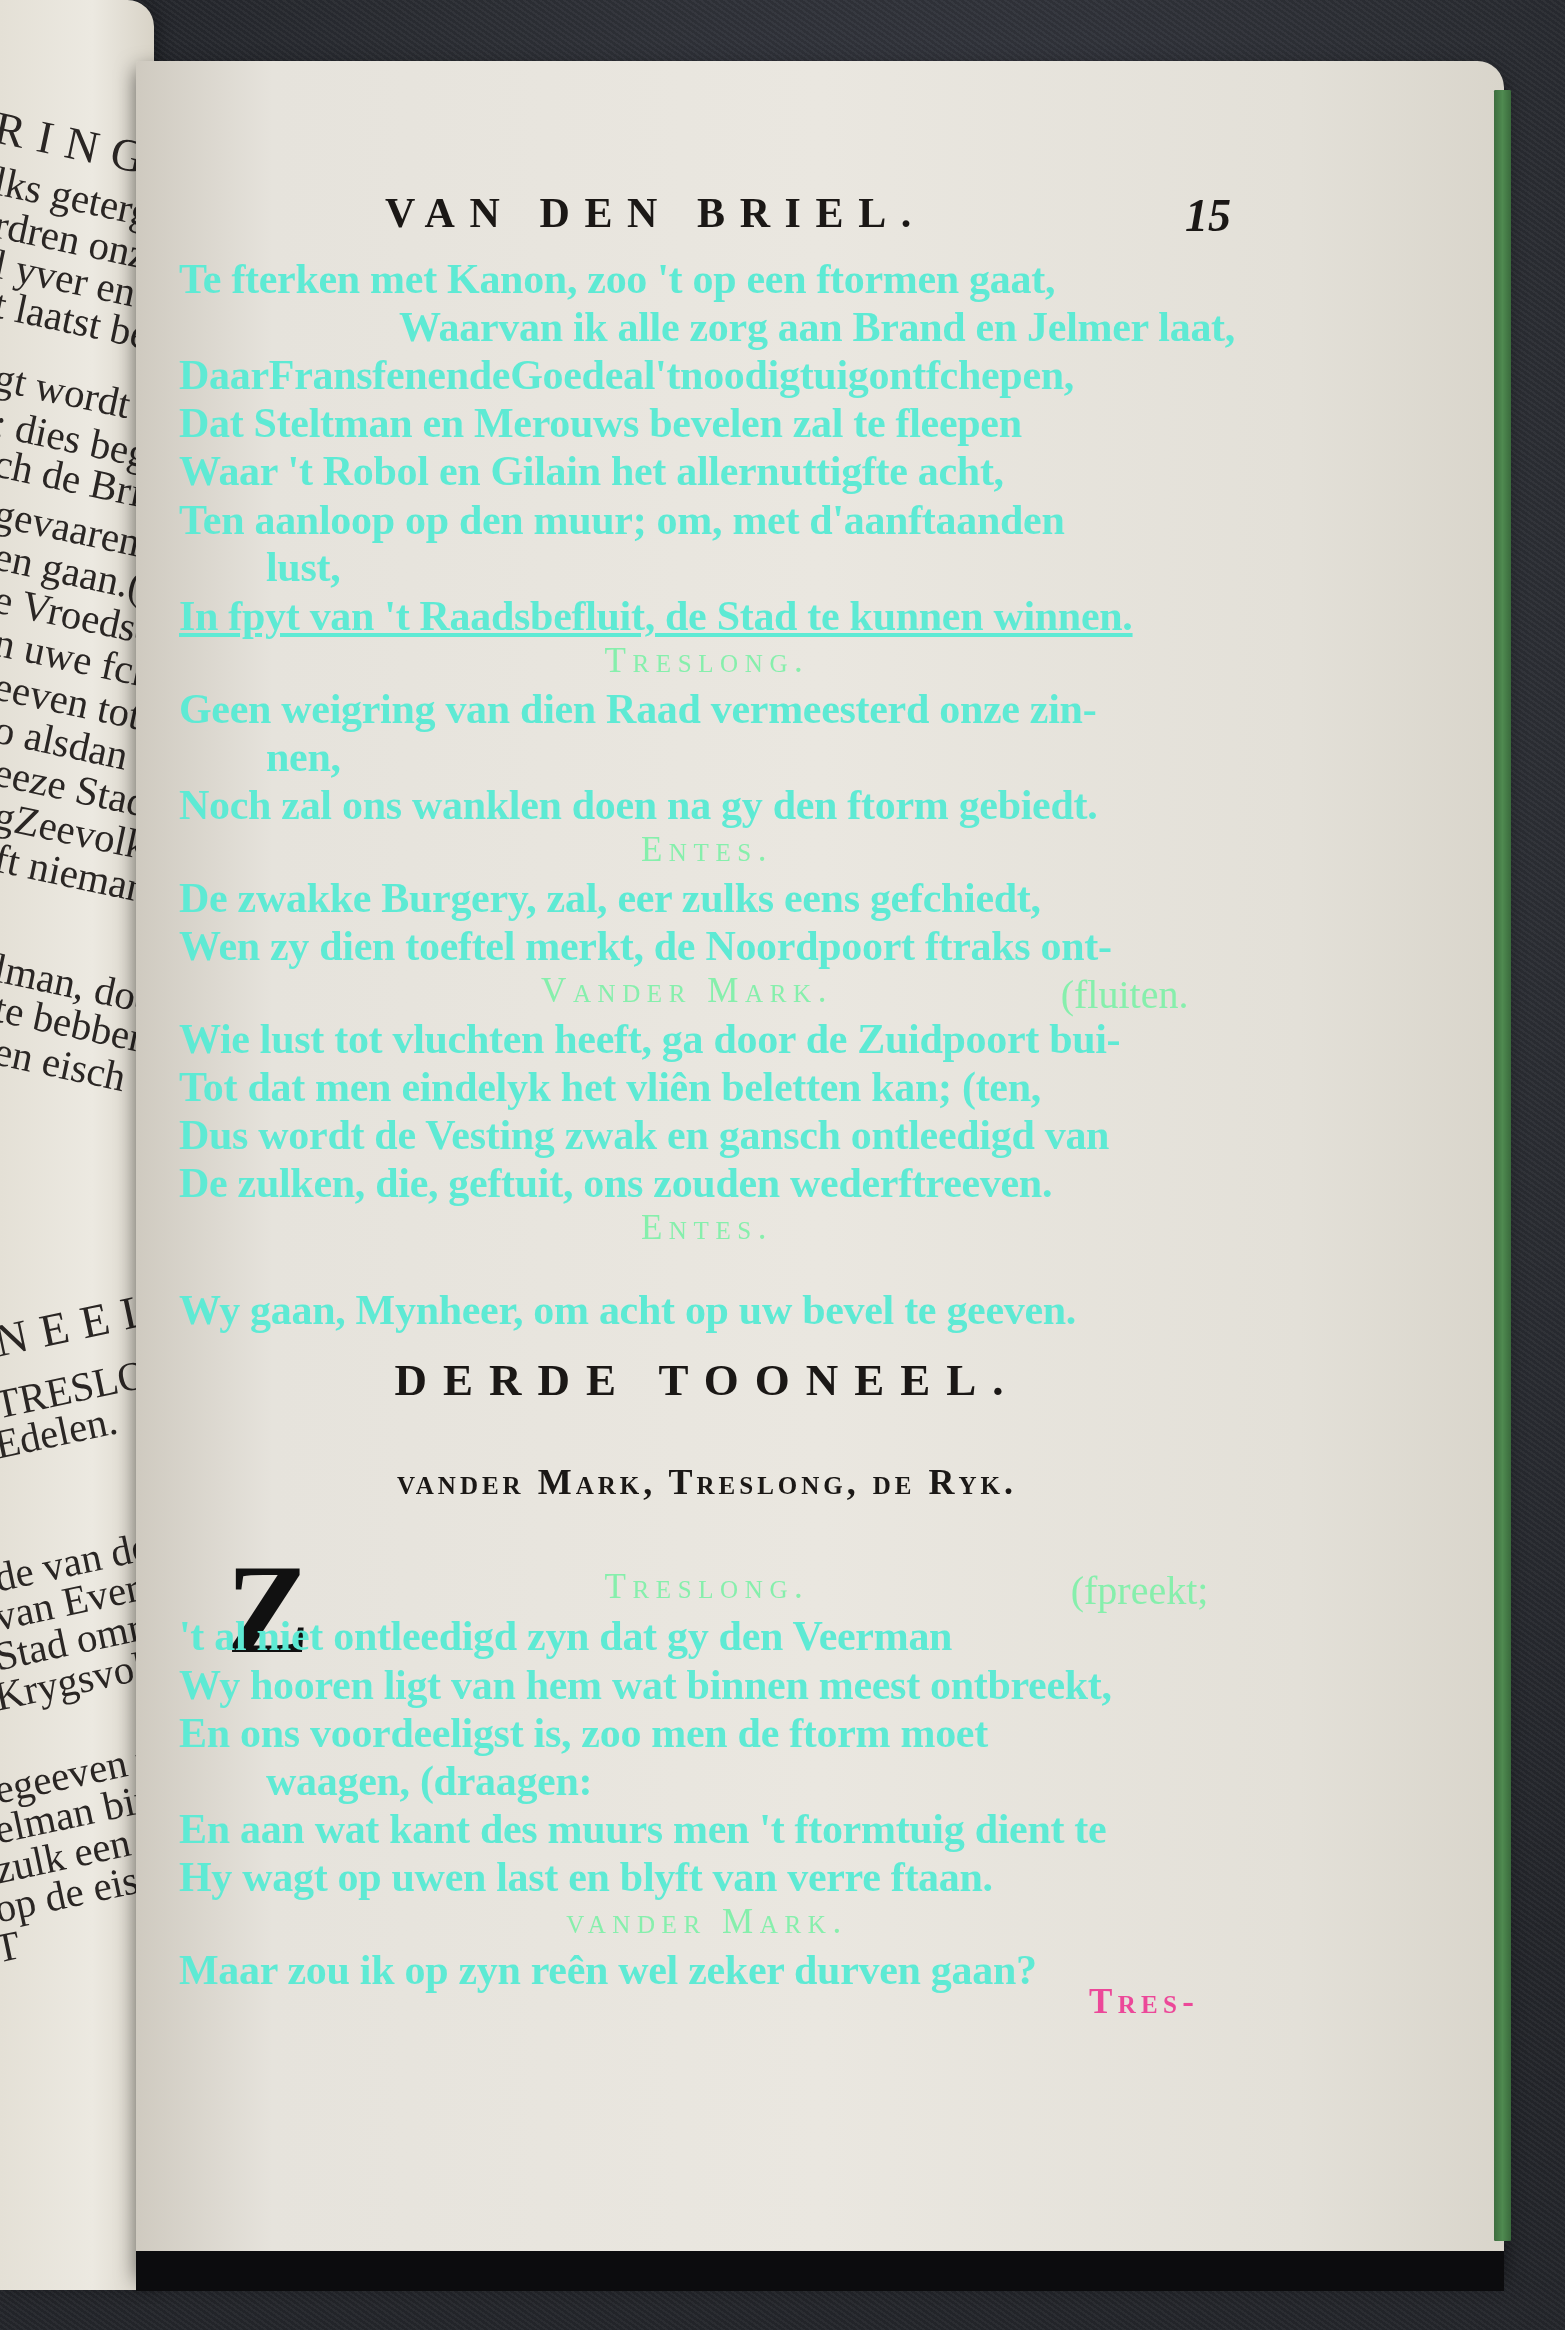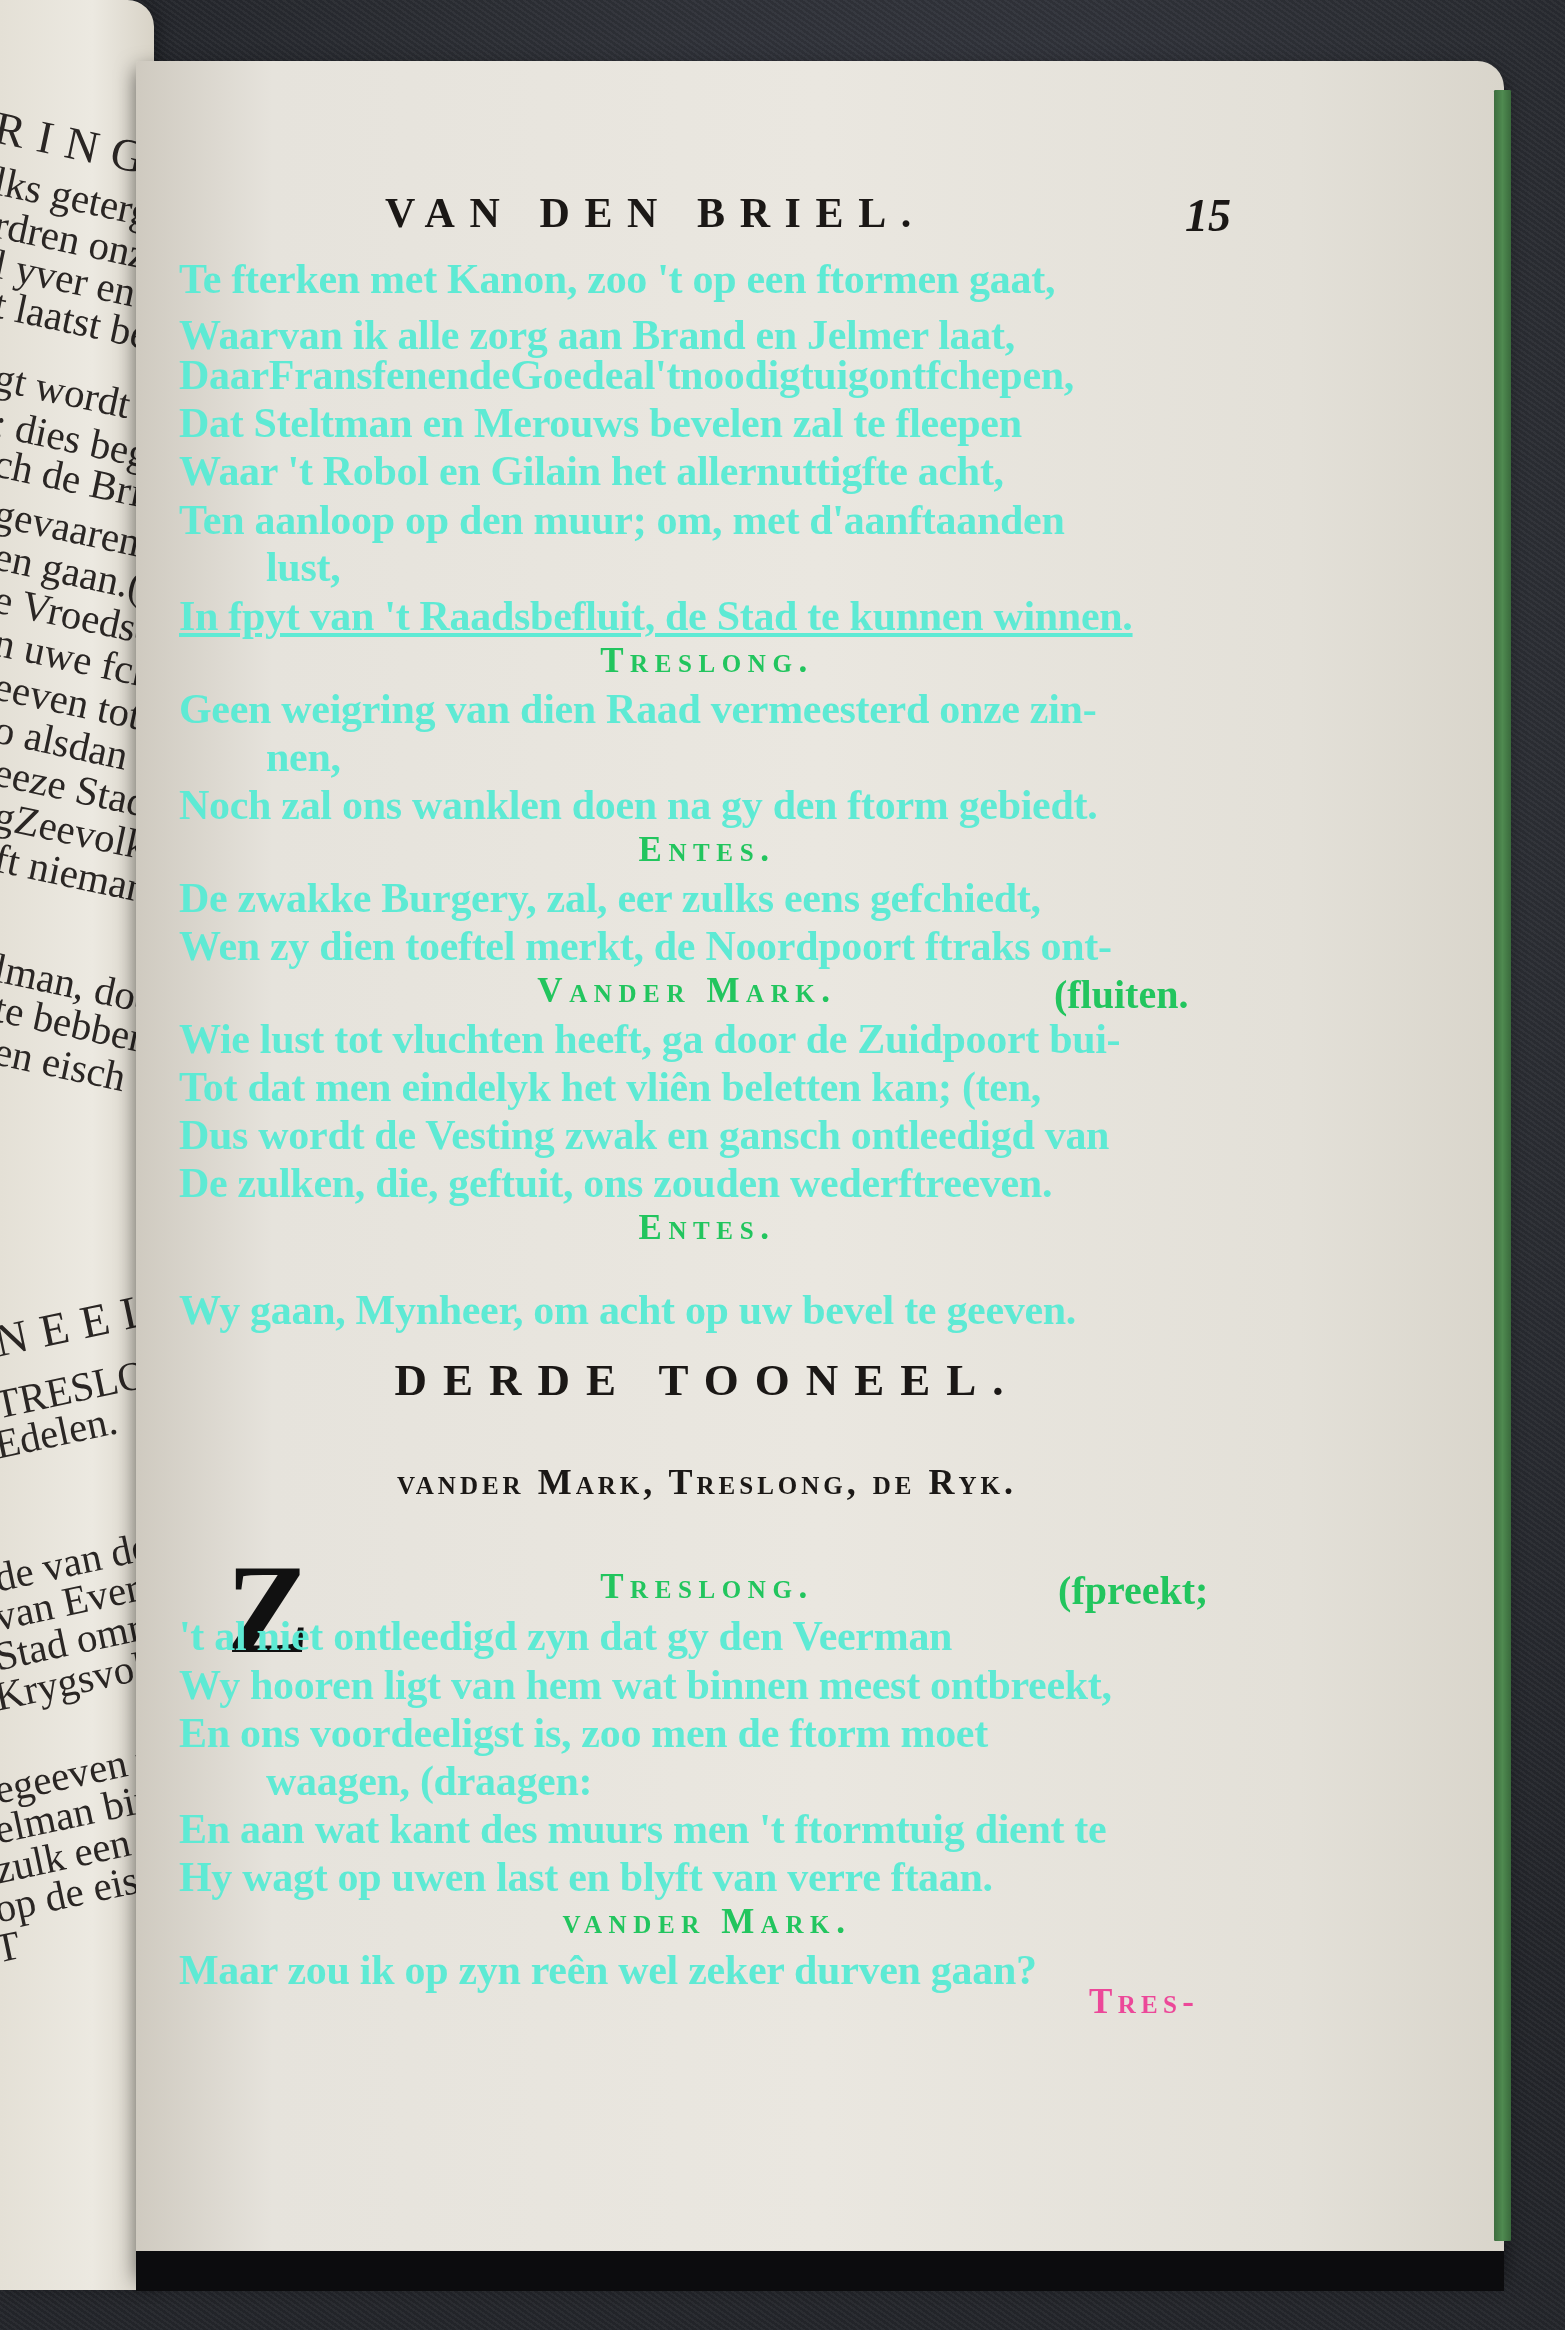--- a/index.html
+++ b/index.html
@@ -51,21 +51,21 @@
     .line {
       position: absolute; left: 179px; width: 1056px;
       font-size: 42px; line-height: 46px; white-space: nowrap;
       font-family: "Liberation Serif", serif; font-weight: bold; color: #5eead4;
       letter-spacing: -0.3px;
     }
     .line.indent { left: 266px; }
     .speaker {
       position: absolute; left: 179px; width: 1056px; text-align: center;
       font-size: 35px; letter-spacing: 6.6px; font-variant: small-caps;
-      font-family: "Liberation Serif", serif; font-weight: bold; color: #22c55e;
+      font-family: "Liberation Serif", serif; font-weight: normal; color: #86efac;
     }
     .speaker.vm { left: 159px; }
     .stage-right {
       position: absolute; right: 0; font-size: 40px; letter-spacing: 0;
       font-variant: normal;
     }
     .scene-title {
       position: absolute; left: 179px; width: 1056px; text-align: center;
       font-size: 45px; letter-spacing: 16px;
       font-family: "Liberation Serif", serif; font-weight: bold; color: #1b1816;
@@ -127,21 +127,21 @@
 </div>
 
 <div class="right-page"></div>
 <div class="green-cover"></div>
 
 <div class="running-head">VAN DEN BRIEL.</div>
 <div class="page-number">15</div>
 
 <div id="verse-1">
     <div class="line" style="top: 256px;">Te fterken met Kanon, zoo 't op een ftormen gaat,</div>
-    <div class="line" style="top: 312px;">Waarvan ik alle zorg aan Brand en Jelmer laat,</div>
+    <div class="line" style="top: 304px; text-align: right;">Waarvan ik alle zorg aan Brand en Jelmer laat,</div>
     <div class="line" style="top: 352px;">DaarFransfenendeGoedeal'tnoodigtuigontfchepen,</div>
     <div class="line" style="top: 400px;">Dat Steltman en Merouws bevelen zal te fleepen</div>
     <div class="line" style="top: 448px;">Waar 't Robol en Gilain het allernuttigfte acht,</div>
     <div class="line" style="top: 497px;">Ten aanloop op den muur; om, met d'aanftaanden</div>
     <div class="line indent" style="top: 544px;">lust,</div>
     <div class="line" style="top: 593px; text-decoration: underline;">In fpyt van 't Raadsbefluit, de Stad te kunnen winnen.</div>
   </div>
 <div class="speaker" style="top:641px">Treslong.</div>
 <div id="verse-2">
     <div class="line" style="top: 686px;">Geen weigring van dien Raad vermeesterd onze zin-</div>

